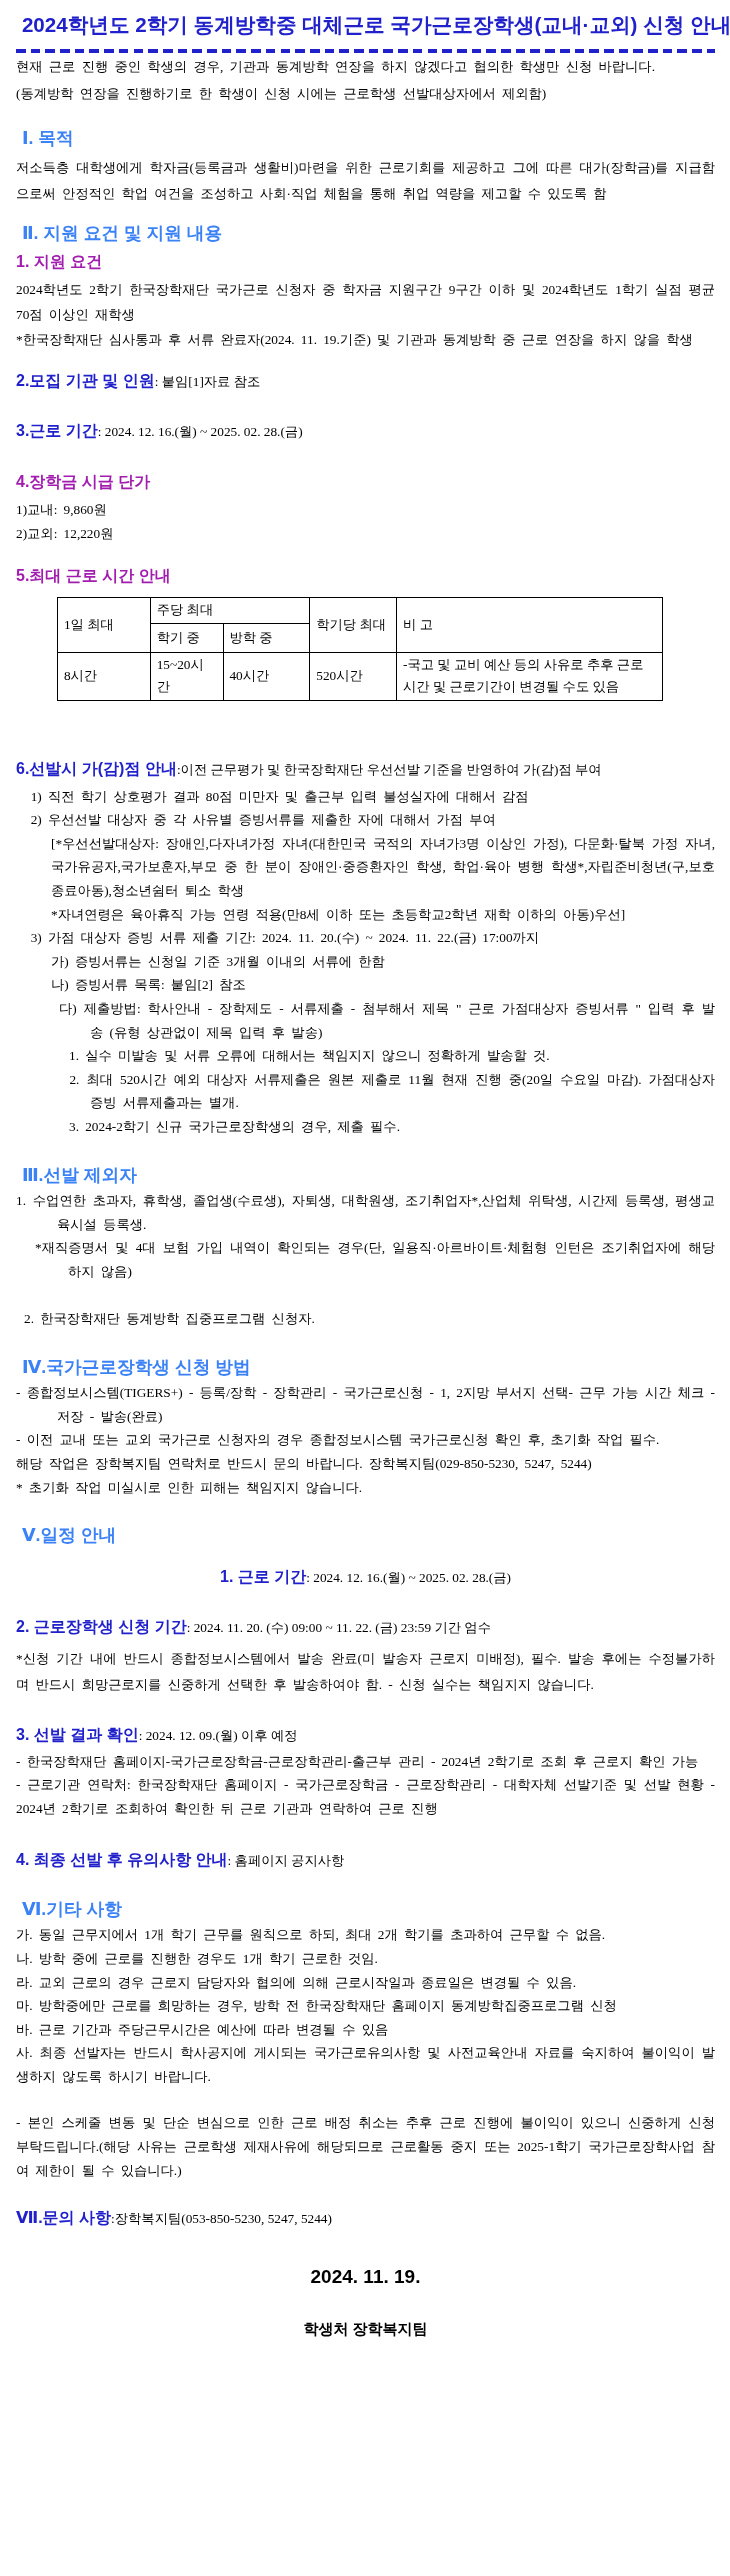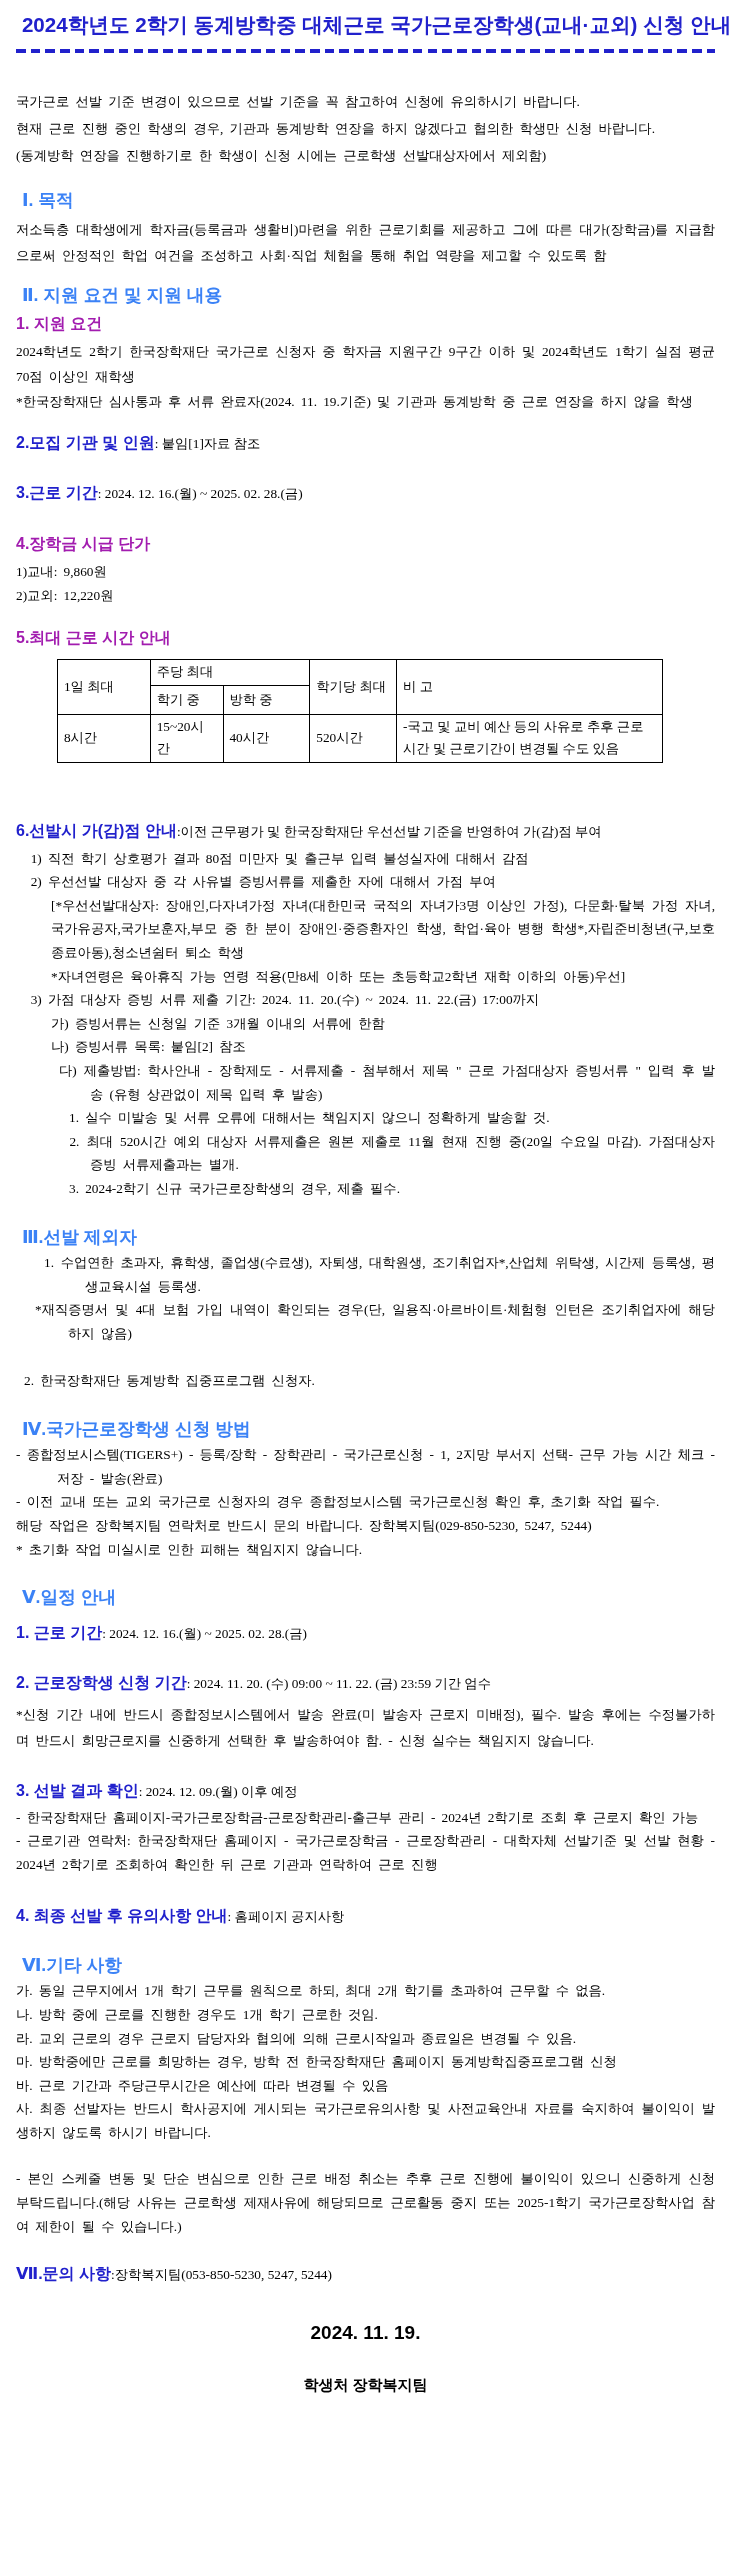--- a/index.html
+++ b/index.html
@@ -51,21 +51,20 @@
        font-size:15px;line-height:22px;margin-top:29.5px;}
 </style>
 </head>
 <body>
 
 <div class="doc">
 
   <div class="title">2024학년도 2학기 동계방학중 대체근로 국가근로장학생(교내·교외) 신청 안내</div>
   <div class="dash"></div>
 
-  <p class="p lh37" style="margin-top:35px;">국가근로 선발 기준 변경이 있으므로 선발 기준을 꼭 참고하여 신청에 유의하시기 바랍니다.</p>
   <p class="p lh37">현재 근로 진행 중인 학생의 경우, 기관과 동계방학 연장을 하지 않겠다고 협의한 학생만 신청 바랍니다.</p>
   <p class="p lh37">(동계방학 연장을 진행하기로 한 학생이 신청 시에는 근로학생 선발대상자에서 제외함)</p>
 
   <div class="h1" style="margin-top:19px;">Ⅰ. 목적</div>
   <p class="p lh35" style="margin-top:3.7px;">저소득층 대학생에게 학자금(등록금과 생활비)마련을 위한 근로기회를 제공하고 그에 따른 대가(장학금)를 지급함으로써 안정적인 학업 여건을 조성하고 사회·직업 체험을 통해 취업 역량을 제고할 수 있도록 함</p>
 
   <div class="h1" style="margin-top:14.7px;">Ⅱ. 지원 요건 및 지원 내용</div>
 
   <div class="h2" style="margin-top:4.4px;">1. 지원 요건</div>
   <p class="p lh34" style="margin-top:4.4px;">2024학년도 2학기 한국장학재단 국가근로 신청자 중 학자금 지원구간 9구간 이하 및 2024학년도 1학기 실점 평균 70점 이상인 재학생</p>
@@ -110,32 +109,32 @@
   <p class="p lh32 ind2">*자녀연령은 육아휴직 가능 연령 적용(만8세 이하 또는 초등학교2학년 재학 이하의 아동)우선]</p>
   <p class="p lh32 ind1">3) 가점 대상자 증빙 서류 제출 기간: 2024. 11. 20.(수) ~ 2024. 11. 22.(금) 17:00까지</p>
   <p class="p lh32 ind2">가) 증빙서류는 신청일 기준 3개월 이내의 서류에 한함</p>
   <p class="p lh32 ind2">나) 증빙서류 목록: 붙임[2] 참조</p>
   <p class="p lh32 hangC">다) 제출방법: 학사안내 - 장학제도 - 서류제출 - 첨부해서 제목 " 근로 가점대상자 증빙서류 " 입력 후 발송 (유형 상관없이 제목 입력 후 발송)</p>
   <p class="p lh32 ind3">1. 실수 미발송 및 서류 오류에 대해서는 책임지지 않으니 정확하게 발송할 것.</p>
   <p class="p lh32 hangC2">2. 최대 520시간 예외 대상자 서류제출은 원본 제출로 11월 현재 진행 중(20일 수요일 마감). 가점대상자 증빙 서류제출과는 별개.</p>
   <p class="p lh32 ind3">3. 2024-2학기 신규 국가근로장학생의 경우, 제출 필수.</p>
 
   <div class="h1" style="margin-top:24px;">Ⅲ.선발 제외자</div>
-  <p class="p lh32 hang55" style="margin-top:1.5px;margin-left:28px;">1. 수업연한 초과자, 휴학생, 졸업생(수료생), 자퇴생, 대학원생, 조기취업자*,산업체 위탁생, 시간제 등록생, 평생교육시설 등록생.</p>
+  <p class="p lh32 hang55" style="margin-top:1.5px;">1. 수업연한 초과자, 휴학생, 졸업생(수료생), 자퇴생, 대학원생, 조기취업자*,산업체 위탁생, 시간제 등록생, 평생교육시설 등록생.</p>
   <p class="p lh32 hang70">*재직증명서 및 4대 보험 가입 내역이 확인되는 경우(단, 일용직·아르바이트·체험형 인턴은 조기취업자에 해당하지 않음)</p>
   <p class="p lh32" style="margin-top:23.6px;margin-left:8px;">2. 한국장학재단 동계방학 집중프로그램 신청자.</p>
 
   <div class="h1" style="margin-top:24px;">Ⅳ.국가근로장학생 신청 방법</div>
   <p class="p lh32 hang55" style="margin-top:1.5px;">- 종합정보시스템(TIGERS+) - 등록/장학 - 장학관리 - 국가근로신청 - 1, 2지망 부서지 선택- 근무 가능 시간 체크 - 저장 - 발송(완료)</p>
   <p class="p lh32 hang55">- 이전 교내 또는 교외 국가근로 신청자의 경우 종합정보시스템 국가근로신청 확인 후, 초기화 작업 필수.</p>
   <p class="p lh32">해당 작업은 장학복지팀 연락처로 반드시 문의 바랍니다. 장학복지팀(029-850-5230, 5247, 5244)</p>
   <p class="p lh32">* 초기화 작업 미실시로 인한 피해는 책임지지 않습니다.</p>
 
   <div class="h1" style="margin-top:24px;">Ⅴ.일정 안내</div>
-  <p class="inline-line" style="margin-top:10px;"><span class="lbl">1. 근로 기간</span><span>: 2024. 12. 16.(월) ~ 2025. 02. 28.(금)</span></p>
+  <p class="inline-line" style="margin-top:16px;text-align:center;"><span class="lbl">1. 근로 기간</span><span>: 2024. 12. 16.(월) ~ 2025. 02. 28.(금)</span></p>
   <p class="inline-line" style="margin-top:23.6px;"><span class="lbl">2. 근로장학생 신청 기간</span><span>: 2024. 11. 20. (수) 09:00 ~ 11. 22. (금) 23:59 기간 엄수</span></p>
   <p class="p lh36" style="margin-top:5.9px;">*신청 기간 내에 반드시 종합정보시스템에서 발송 완료(미 발송자 근로지 미배정), 필수. 발송 후에는 수정불가하며 반드시 희망근로지를 신중하게 선택한 후 발송하여야 함. - 신청 실수는 책임지지 않습니다.</p>
   <p class="inline-line" style="margin-top:23.6px;"><span class="lbl">3. 선발 결과 확인</span><span>: 2024. 12. 09.(월) 이후 예정</span></p>
   <p class="p lh32" style="margin-top:1.5px;">- 한국장학재단 홈페이지-국가근로장학금-근로장학관리-출근부 관리 - 2024년 2학기로 조회 후 근로지 확인 가능</p>
   <p class="p lh32">- 근로기관 연락처: 한국장학재단 홈페이지 - 국가근로장학금 - 근로장학관리 - 대학자체 선발기준 및 선발 현황 - 2024년 2학기로 조회하여 확인한 뒤 근로 기관과 연락하여 근로 진행</p>
   <p class="inline-line" style="margin-top:26.5px;"><span class="lbl">4. 최종 선발 후 유의사항 안내</span><span>: 홈페이지 공지사항</span></p>
 
   <div class="h1" style="margin-top:24px;">Ⅵ.기타 사항</div>
   <p class="p lh32" style="margin-top:1.5px;">가. 동일 근무지에서 1개 학기 근무를 원칙으로 하되, 최대 2개 학기를 초과하여 근무할 수 없음.</p>
   <p class="p lh32">나. 방학 중에 근로를 진행한 경우도 1개 학기 근로한 것임.</p>

